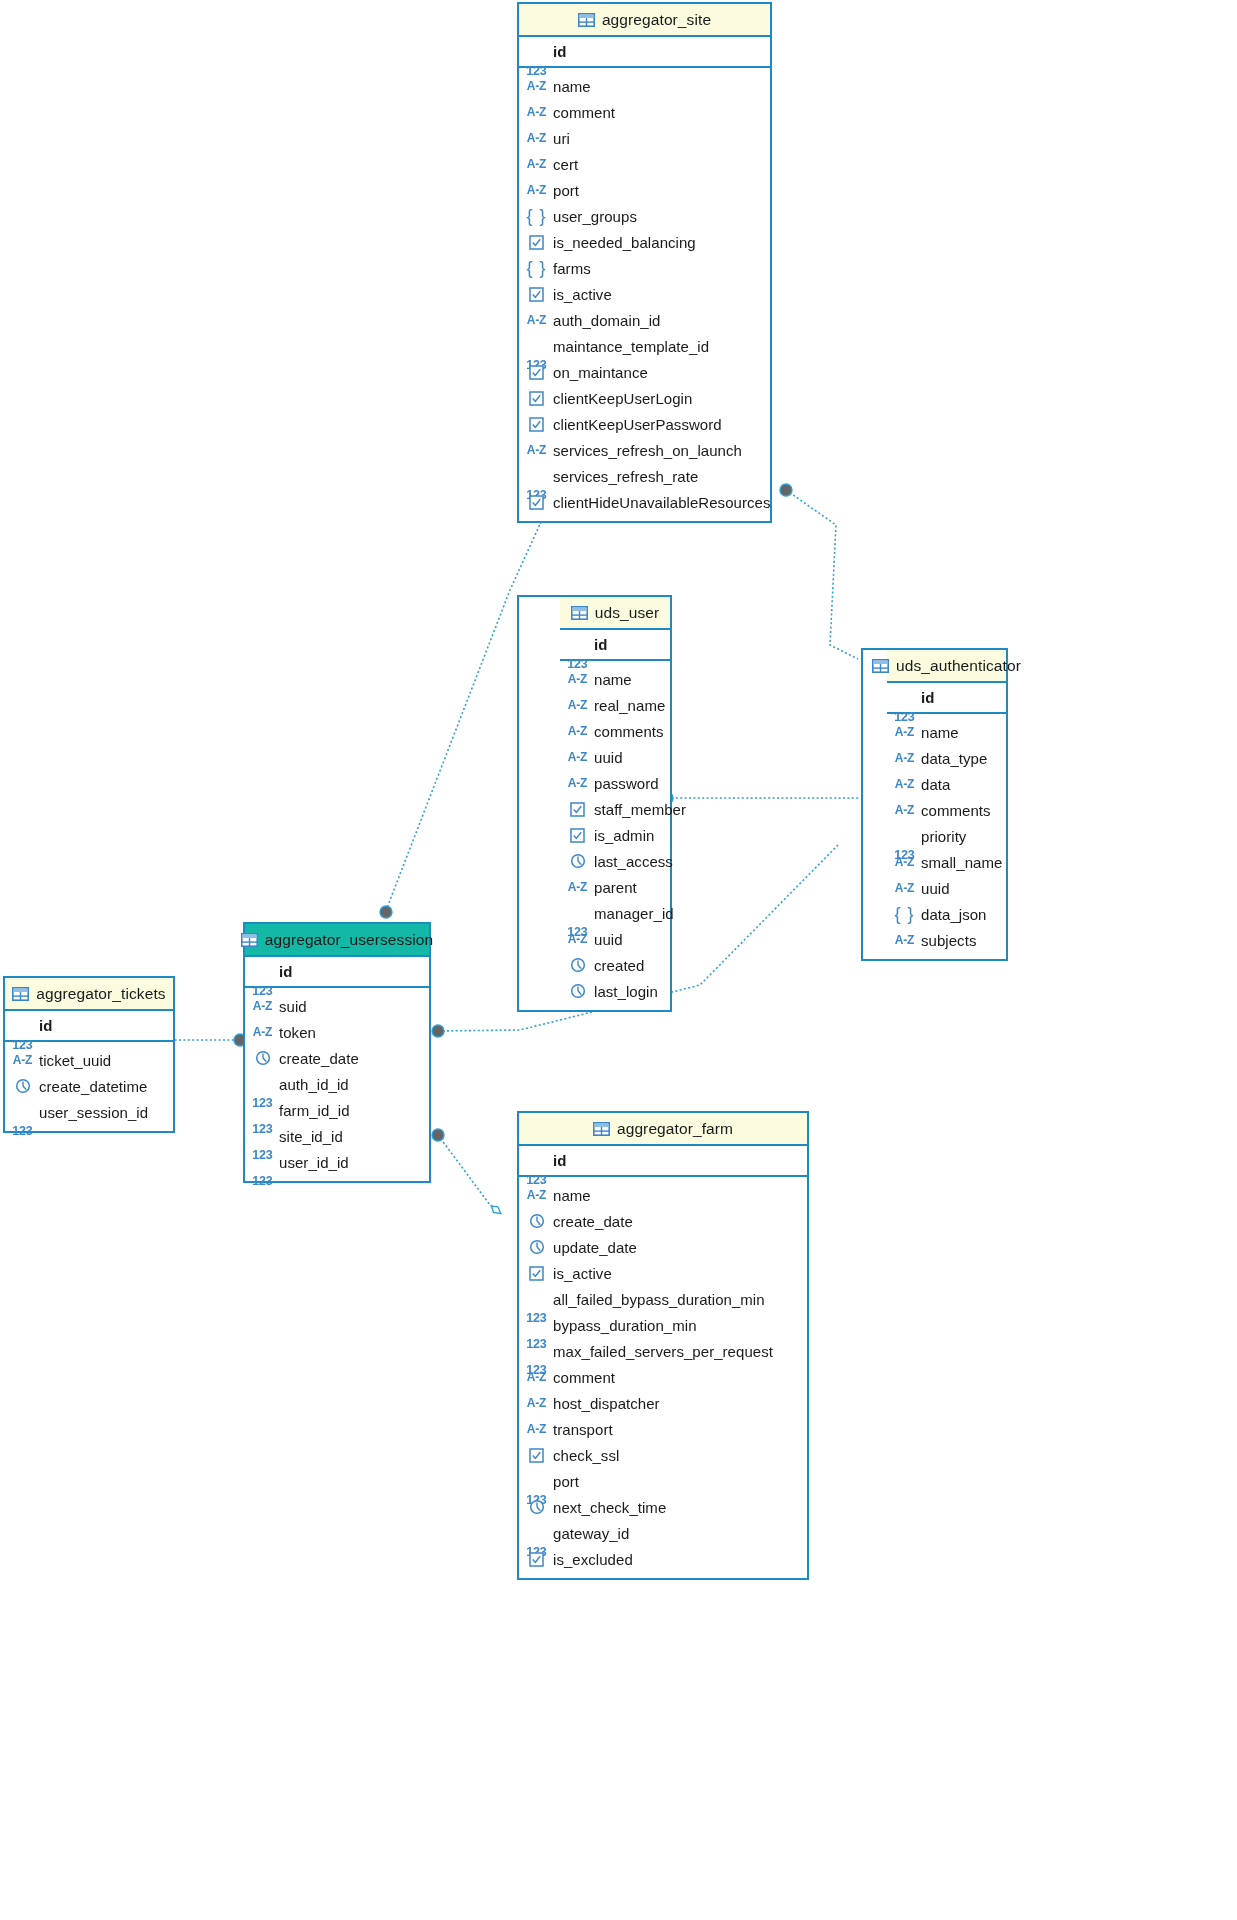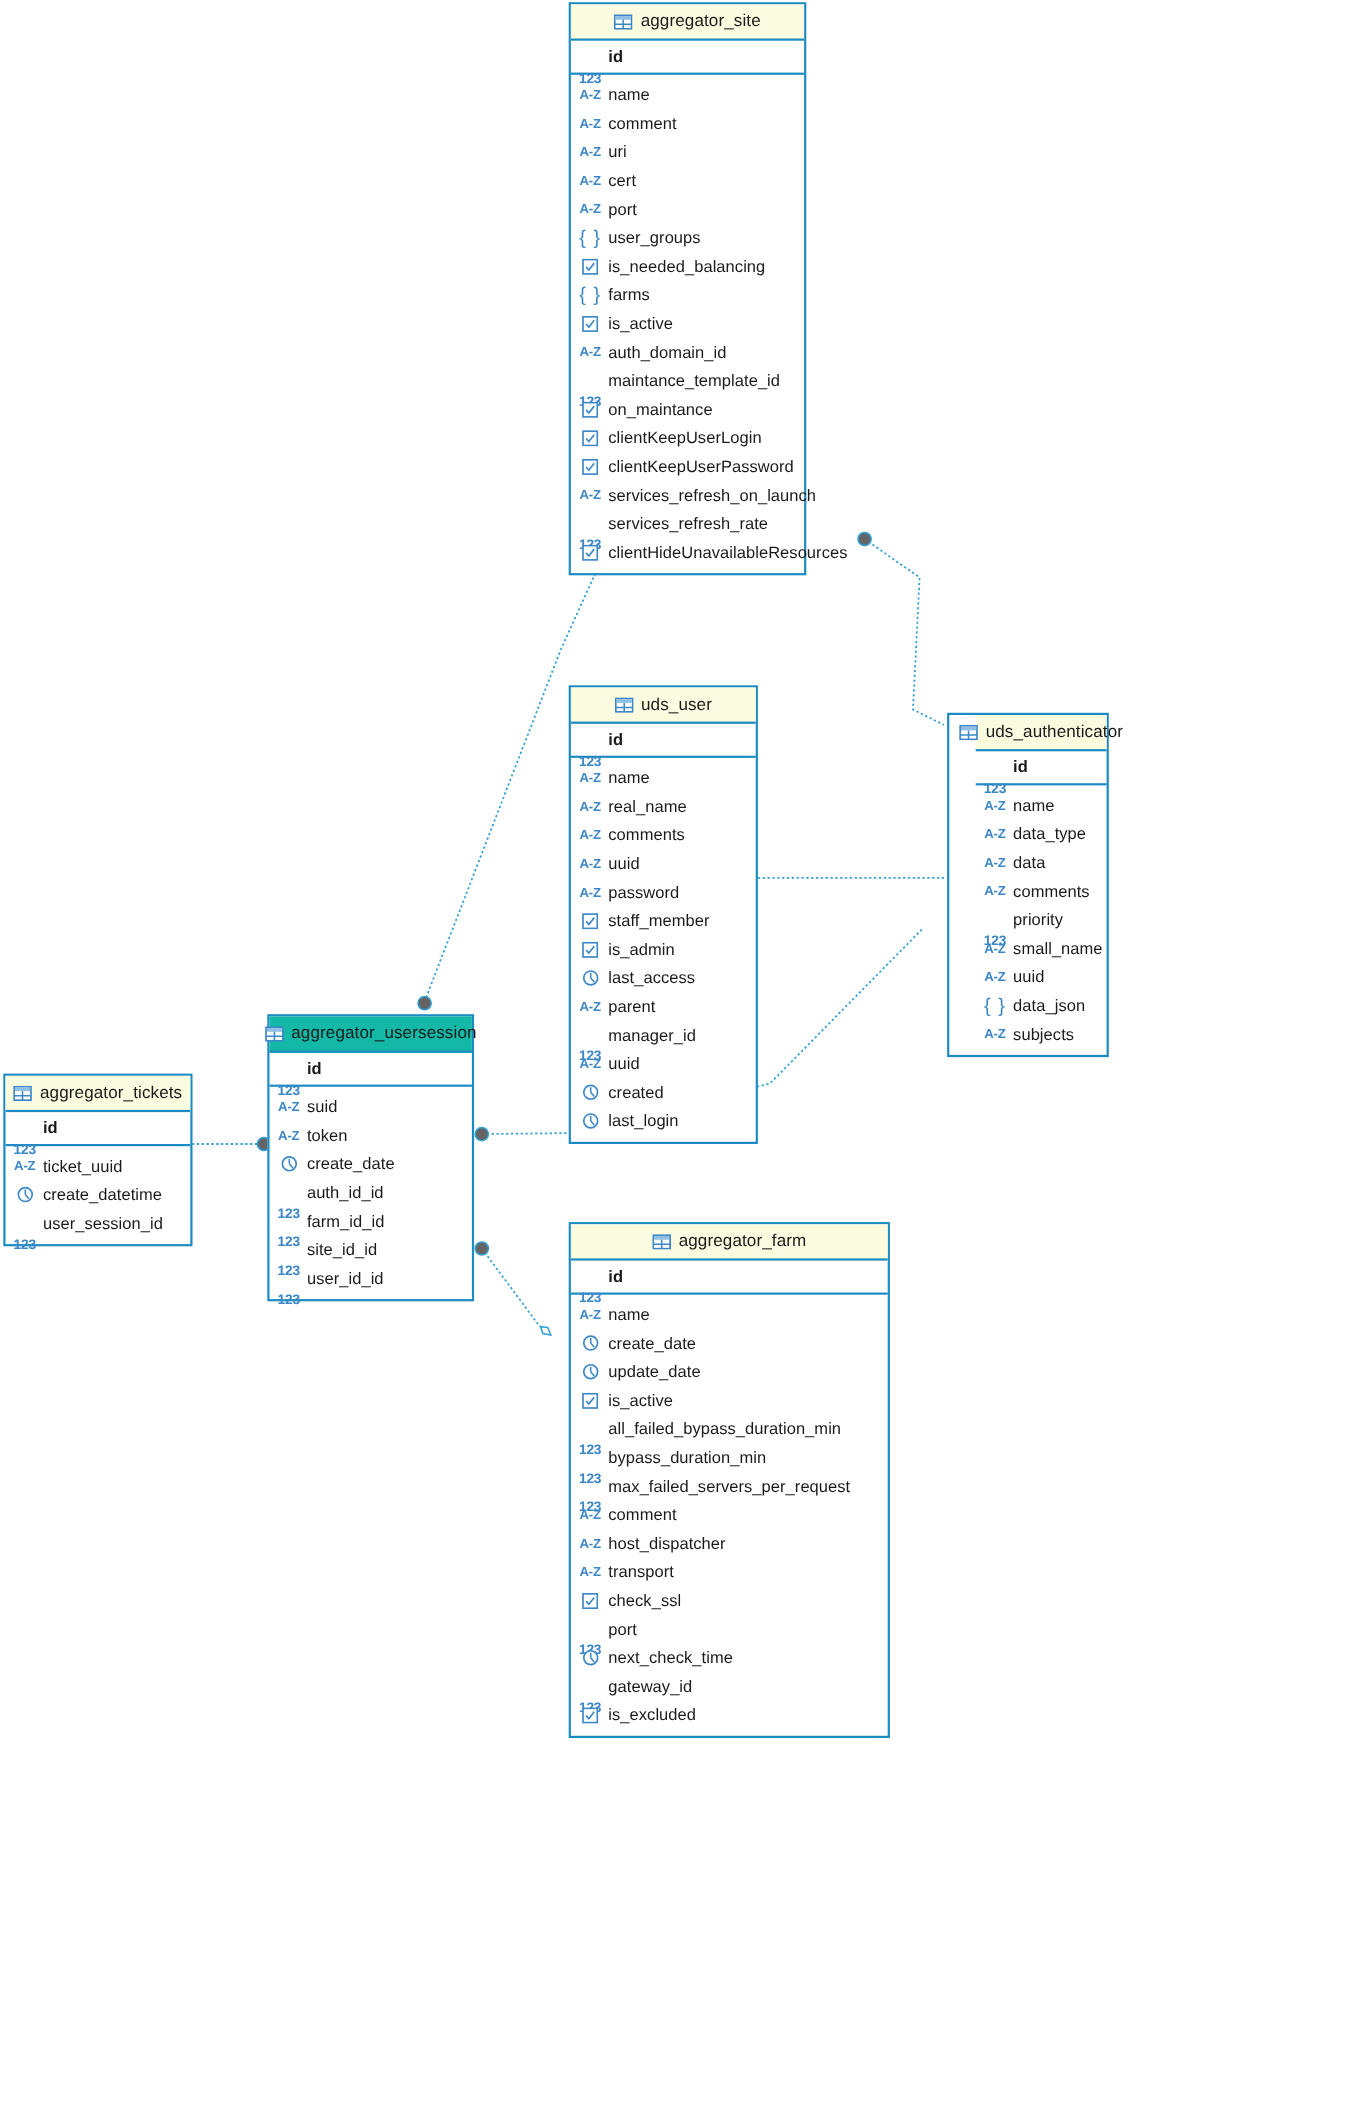--- a/index.html
+++ b/index.html
@@ -136,21 +136,21 @@
       <g>
         <path d="M 157 1040 L 240 1040" fill="none" stroke="#2f9fd4" stroke-width="1.6" stroke-dasharray="2 2.4"></path>
         <circle cx="240" cy="1040" r="6" fill="#656565" stroke="#2f9fd4" stroke-width="1.4"></circle>
       </g>
       <g>
         <path d="M 438 1135 L 490 1205 L 500 1213" fill="none" stroke="#2f9fd4" stroke-width="1.6" stroke-dasharray="2 2.4"></path>
         <circle cx="438" cy="1135" r="6" fill="#656565" stroke="#2f9fd4" stroke-width="1.4"></circle>
         <polygon points="500.780868809443,1213.6246950475545 493.5187888816228,1212.2972180715012 491.41044309612664,1206.1283544769012 497.89165421450383,1206.8311364054" fill="#ffffff" stroke="#2f9fd4" stroke-width="1.4"></polygon>
       </g>
     </svg>
-<div class="entity" style="left: 517px; top: 2px; width: 216px;">
+<div class="entity" style="left: 517px; top: 2px; width: 255px;">
       <div class="entity-header">
         <span>
           <svg class="tbl-icon" viewBox="0 0 17 14">
             <rect x="0.8" y="0.8" width="15.4" height="12.4" fill="#ffffff" stroke="#3c87c8" stroke-width="1.6"></rect>
             <rect x="1.6" y="1.6" width="13.8" height="3.4" fill="#8fbfe4"></rect>
             <line x1="0.8" y1="9.1" x2="16.2" y2="9.1" stroke="#3c87c8" stroke-width="1.4"></line>
             <line x1="8.5" y1="5" x2="8.5" y2="13.2" stroke="#3c87c8" stroke-width="1.4"></line>
           </svg>
         </span>
         <span class="entity-title">aggregator_site</span>
@@ -253,21 +253,21 @@
           <span class="type-icon">
             <svg width="15" height="15" viewBox="0 0 15 15">
               <rect x="1" y="1" width="13" height="13" fill="#fff" stroke="#3c87c8" stroke-width="1.5"></rect>
               <polyline points="3.8,7.6 6.3,10.4 11.2,4.2" fill="none" stroke="#3c87c8" stroke-width="1.5"></polyline>
             </svg>
           </span>
           <span class="fname">clientHideUnavailableResources</span>
         </div>
       </div>
     </div>
-    <div class="entity" style="left: 517px; top: 623px; width: 172px;">
+    <div class="entity" style="left: 517px; top: 595px; width: 155px; padding-left: 41px;">
       <div class="entity-header">
         <span>
           <svg class="tbl-icon" viewBox="0 0 17 14">
             <rect x="0.8" y="0.8" width="15.4" height="12.4" fill="#ffffff" stroke="#3c87c8" stroke-width="1.6"></rect>
             <rect x="1.6" y="1.6" width="13.8" height="3.4" fill="#8fbfe4"></rect>
             <line x1="0.8" y1="9.1" x2="16.2" y2="9.1" stroke="#3c87c8" stroke-width="1.4"></line>
             <line x1="8.5" y1="5" x2="8.5" y2="13.2" stroke="#3c87c8" stroke-width="1.4"></line>
           </svg>
         </span>
         <span class="entity-title">uds_user</span>

